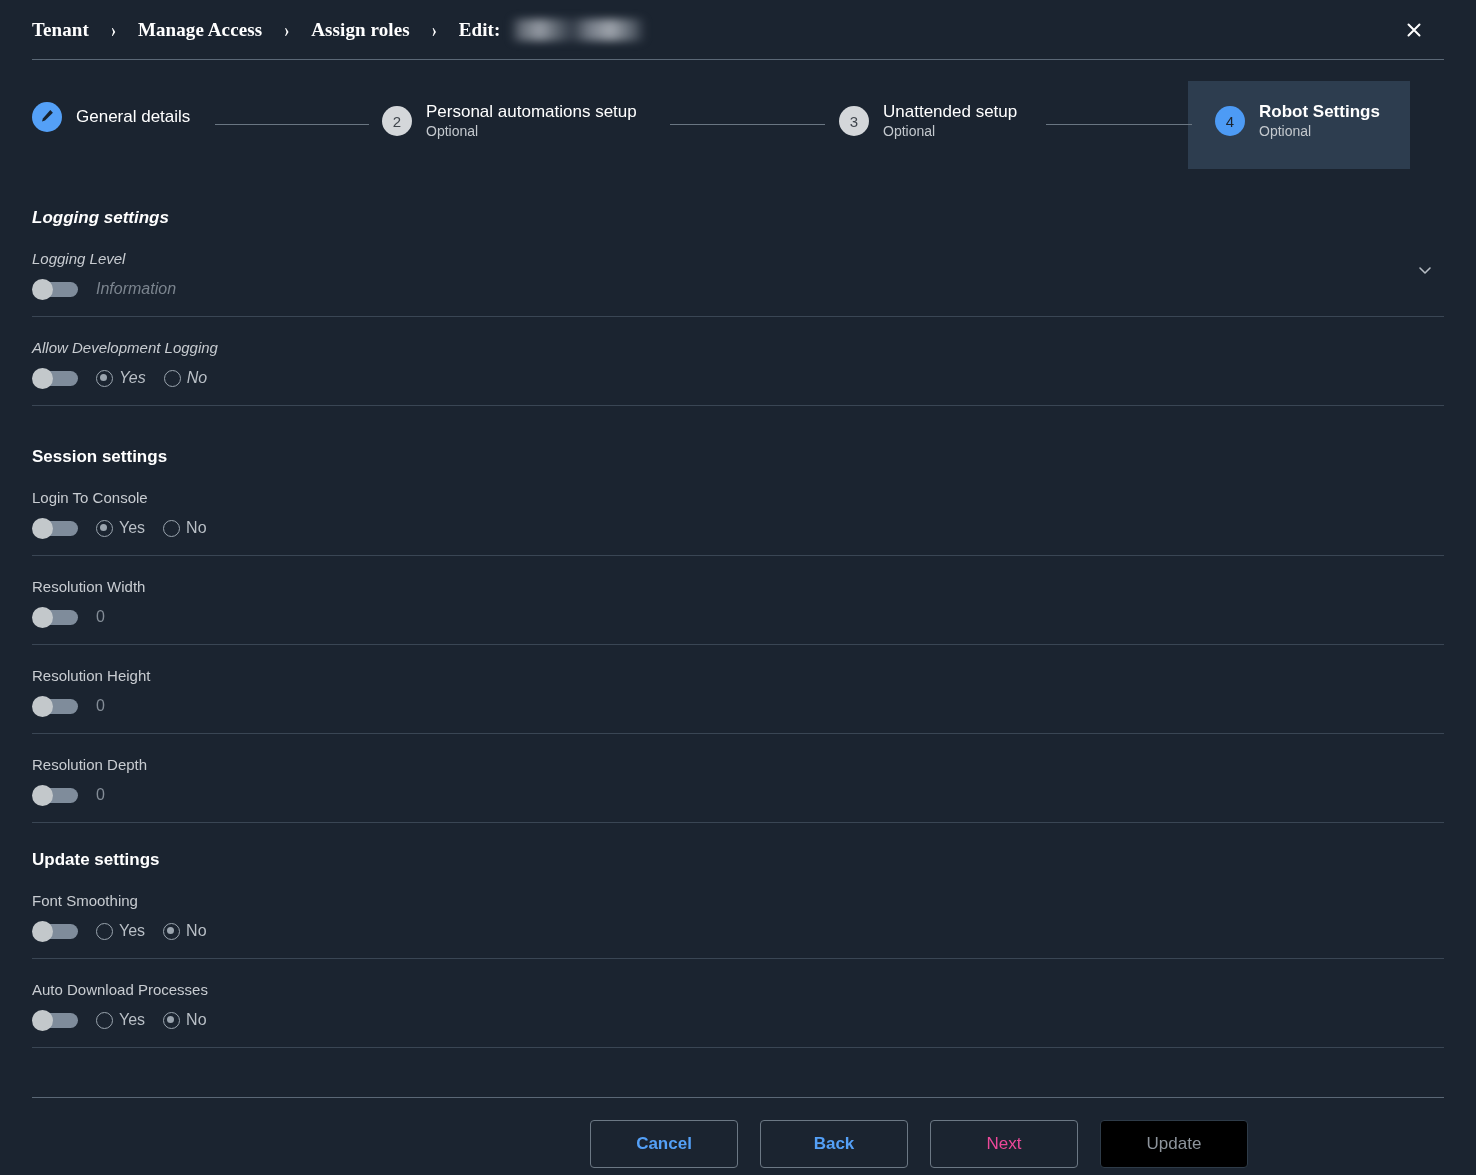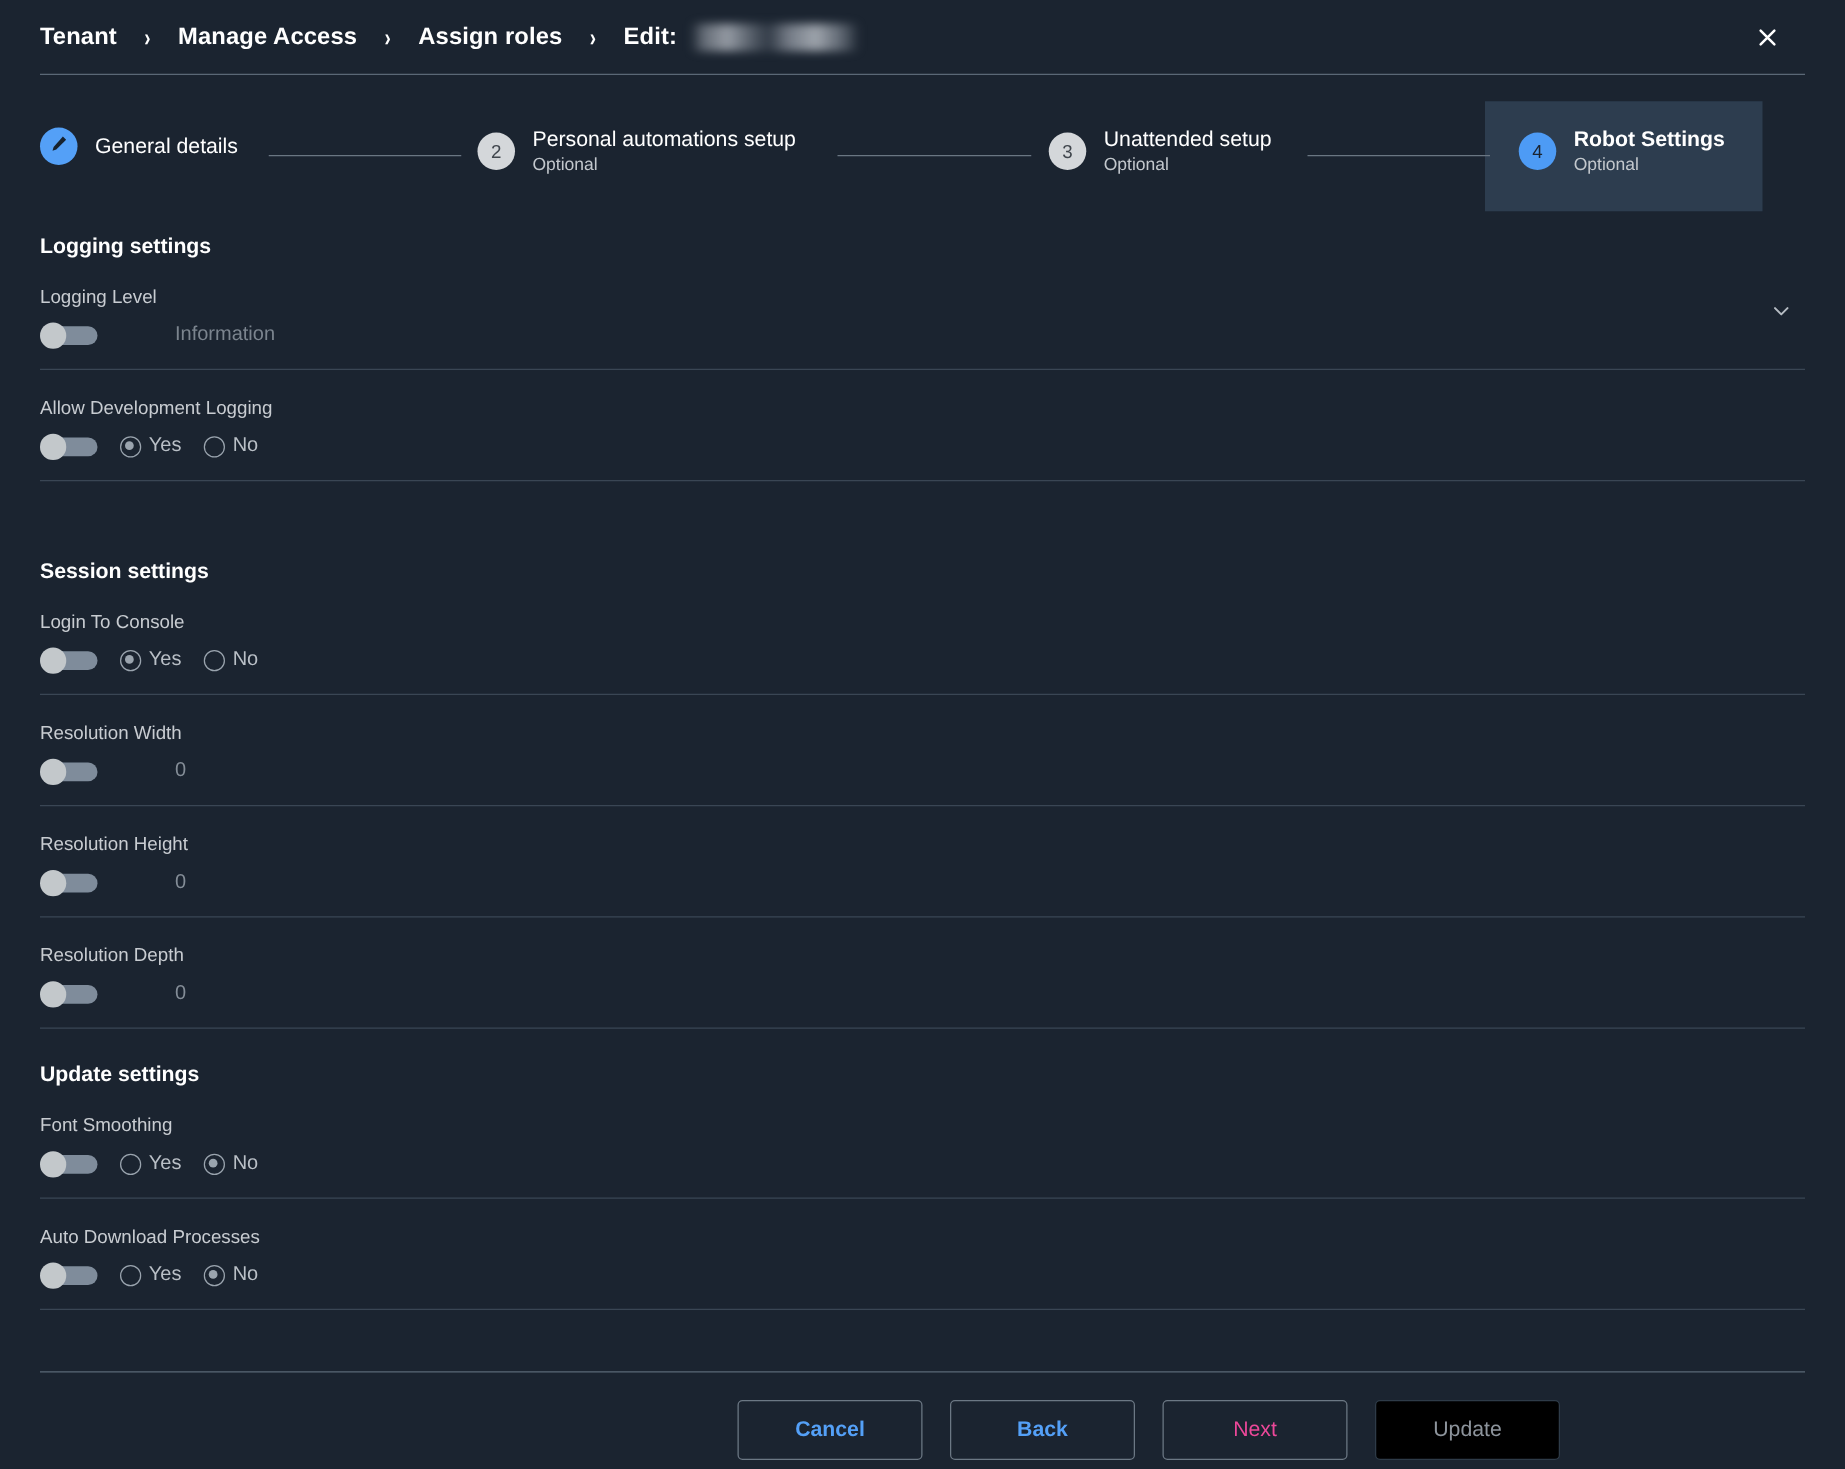--- a/index.html
+++ b/index.html
@@ -29,20 +29,21 @@
     height: 59px;
     display: flex;
     align-items: center;
   }
   .breadcrumb {
     position: absolute;
     left: 32px; top: 14px;
     display: flex;
     align-items: center;
     height: 32px;
+    font-family: Liberation Serif, serif;
   }
   .crumb {
     font-size: 19px;
     font-weight: bold;
     color: #ffffff;
     letter-spacing: 0.1px;
     white-space: nowrap;
   }
   .crumb-sep {
     color: #ffffff;
@@ -169,21 +170,21 @@
     position: absolute;
     left: 0; top: 180px;
     width: 1476px;
   }
   .section-title {
     font-size: 17px;
     font-weight: bold;
     color: #ffffff;
     margin-left: 32px;
   }
-  .sec-logging  { position: absolute; left: 0; top: 7px;  width: 100%; }
+  .sec-logging  { position: absolute; left: 0; top: 28px;  width: 100%; font-style: italic; }
   .sec-session  { position: absolute; left: 0; top: 267px; width: 100%; }
   .sec-other    { position: absolute; left: 0; top: 670px; width: 100%; }
 
   .field {
     position: relative;
     margin: 0 32px;
     padding-bottom: 14px;
     border-bottom: 1px solid #3a4654;
   }
   .field-label {
@@ -253,21 +254,20 @@
     font-size: 16px;
     color: #b9bfc6;
     line-height: 18px;
   }
 
   
   .field-value {
     font-size: 16px;
     color: #848d97;
     line-height: 18px;
-    margin-left: 44px;
   }
   .field-value.dim { color: #7b848e; }
 
   .chevron {
     position: absolute;
     right: 10px;
     top: 50%;
     transform: translateY(-50%);
     color: #b6bcc3;
     display: flex;

